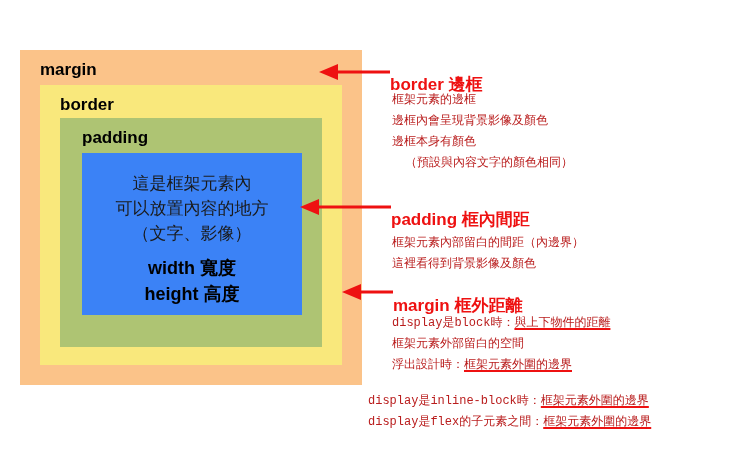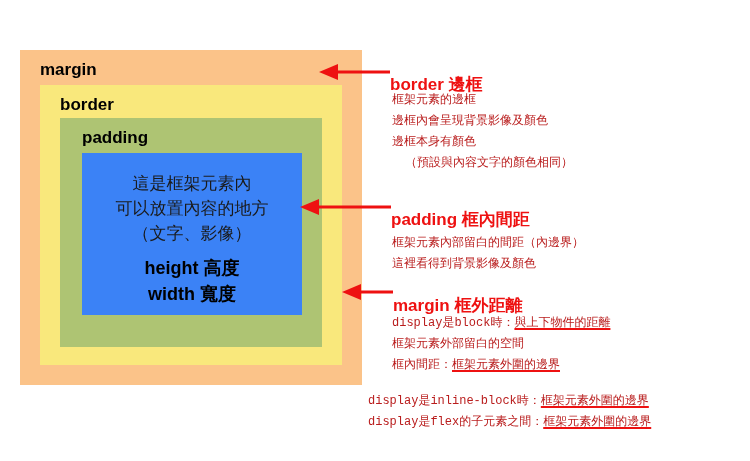--- a/index.html
+++ b/index.html
@@ -148,22 +148,22 @@
   <div class="layer" id="padding-layer">
     <div class="layer-label" id="padding-label">padding</div>
   </div>
 
   <div class="layer" id="content-layer">
     <div id="content-text">
       <div class="light">這是框架元素內</div>
       <div class="light">可以放置內容的地方</div>
       <div class="light">（文字、影像）</div>
       <div class="gap"></div>
+      <div class="bold">width 寬度</div>
       <div class="bold">height 高度</div>
-      <div class="bold">width 寬度</div>
     </div>
   </div>
 
 </div>
 
 <div class="arrow" id="arrow-border">
   <svg width="72" height="22" viewBox="0 0 72 22">
     <line x1="18" y1="11" x2="72" y2="11" stroke="#ee1111" stroke-width="3"></line>
     <polygon points="1,11 20,3 20,19" fill="#ee1111"></polygon>
   </svg>
@@ -197,21 +197,21 @@
   <div>這裡看得到背景影像及顏色</div>
 </div>
 
 <div class="note-heading" id="note-margin-heading">margin 框外距離</div>
 <div class="note-body" id="note-margin-body">
   <div>
     <span>display是block時：</span><span class="u">與上下物件的距離</span>
   </div>
   <div>框架元素外部留白的空間</div>
   <div>
-    <span>框內間距：</span><span class="u">框架元素外圍的邊界</span>
+    <span>浮出設計時：</span><span class="u">框架元素外圍的邊界</span>
   </div>
 </div>
 
 <div class="note-body" id="note-margin-extra">
   <div>
     <span>display是inline-block時：</span><span class="u">框架元素外圍的邊界</span>
   </div>
   <div>
     <span>display是flex的子元素之間：</span><span class="u">框架元素外圍的邊界</span>
   </div>

